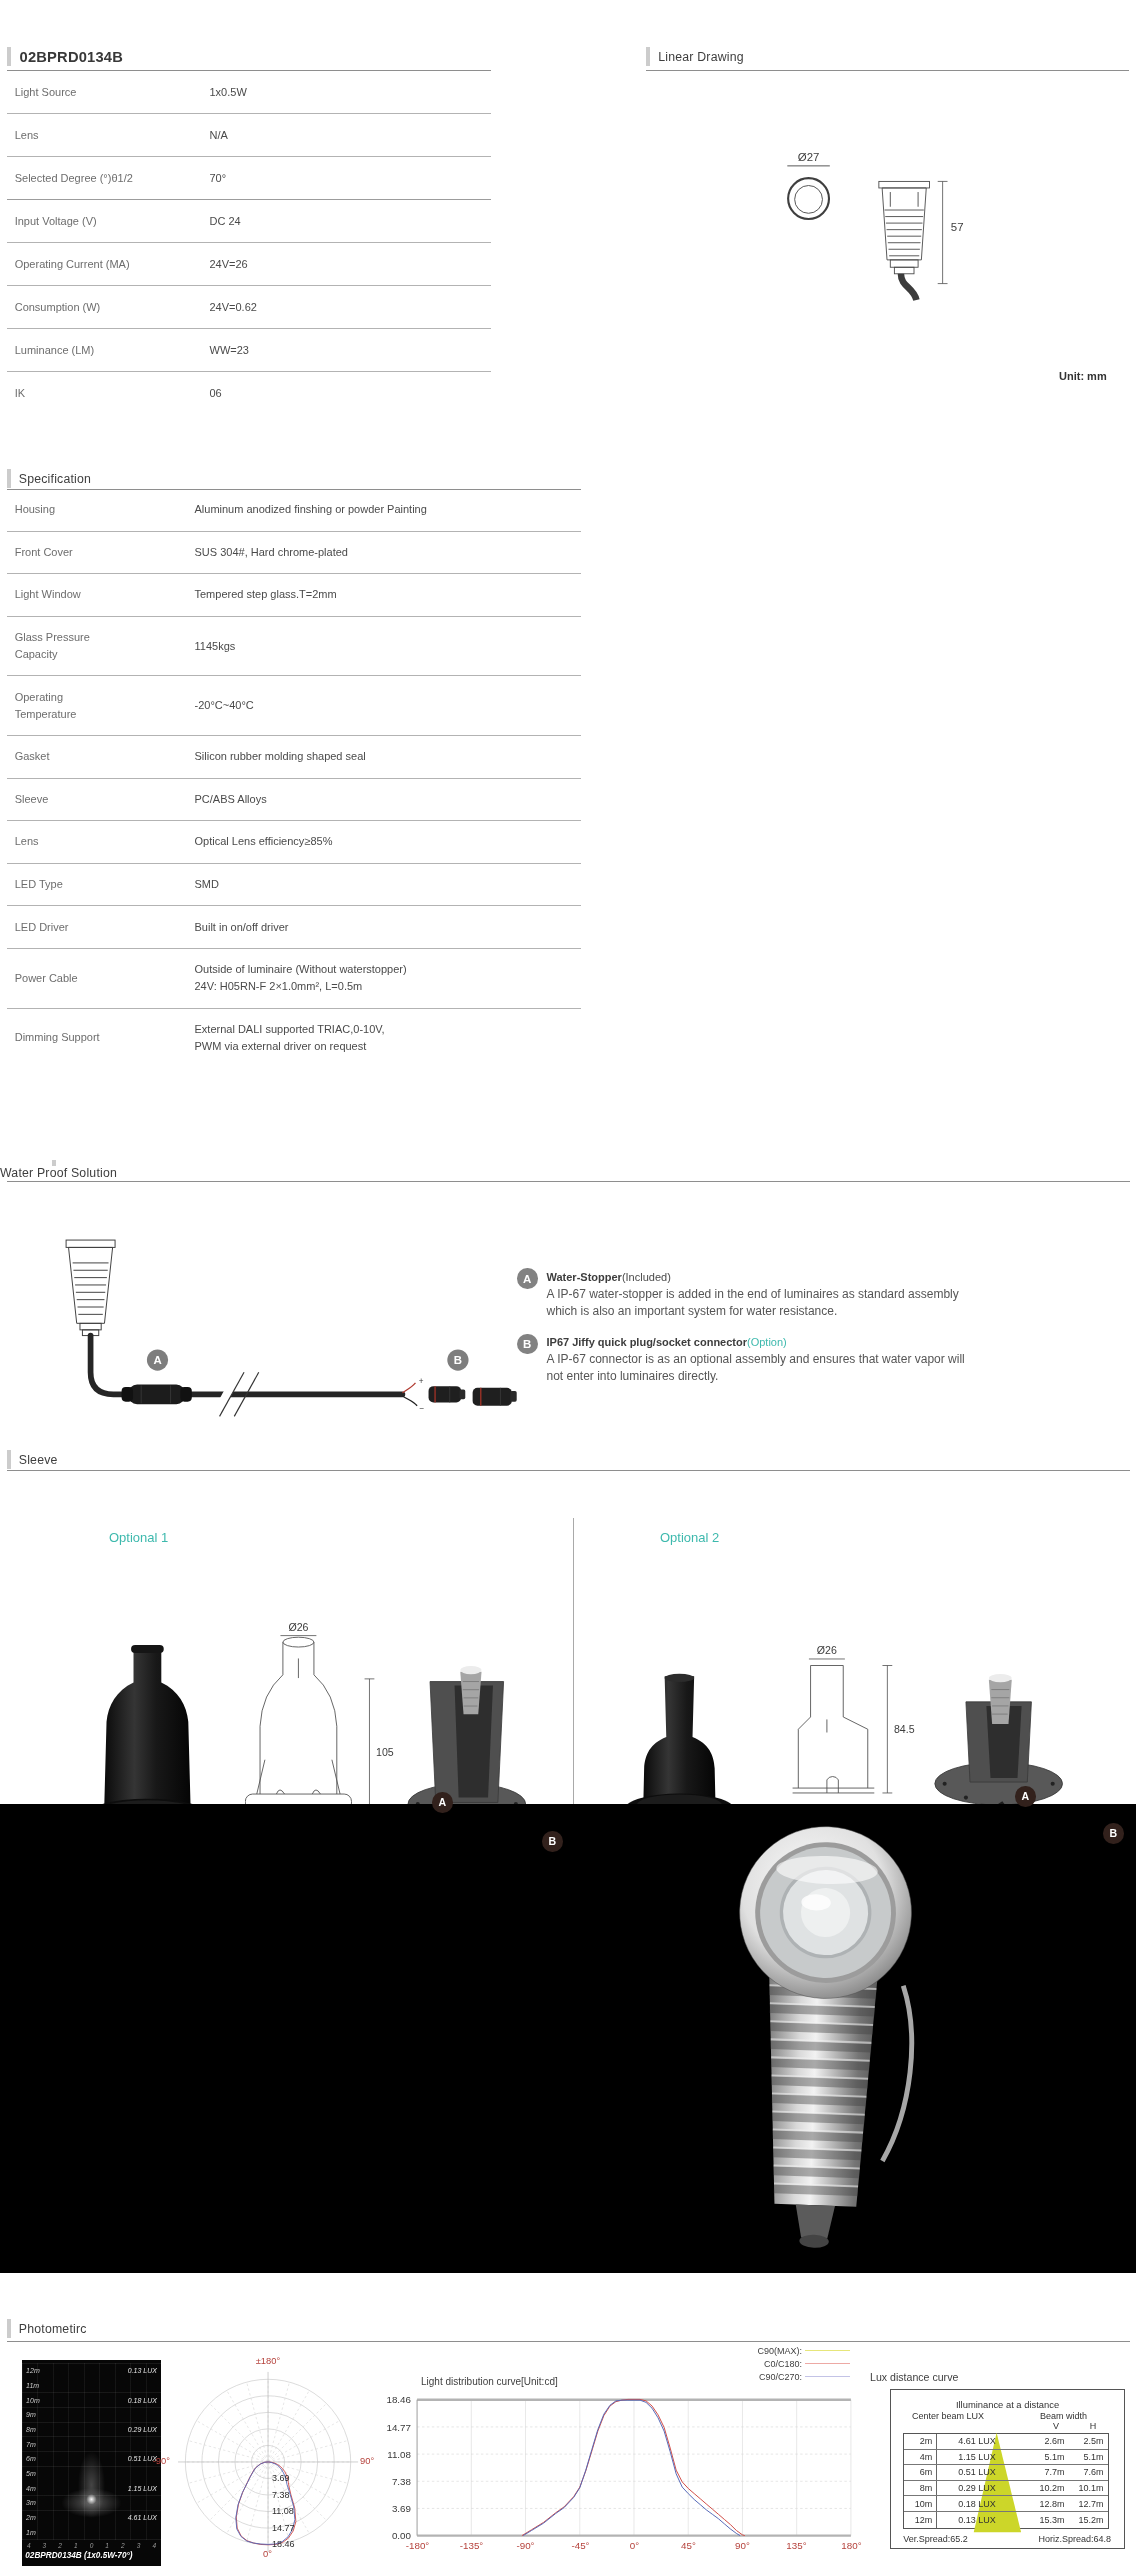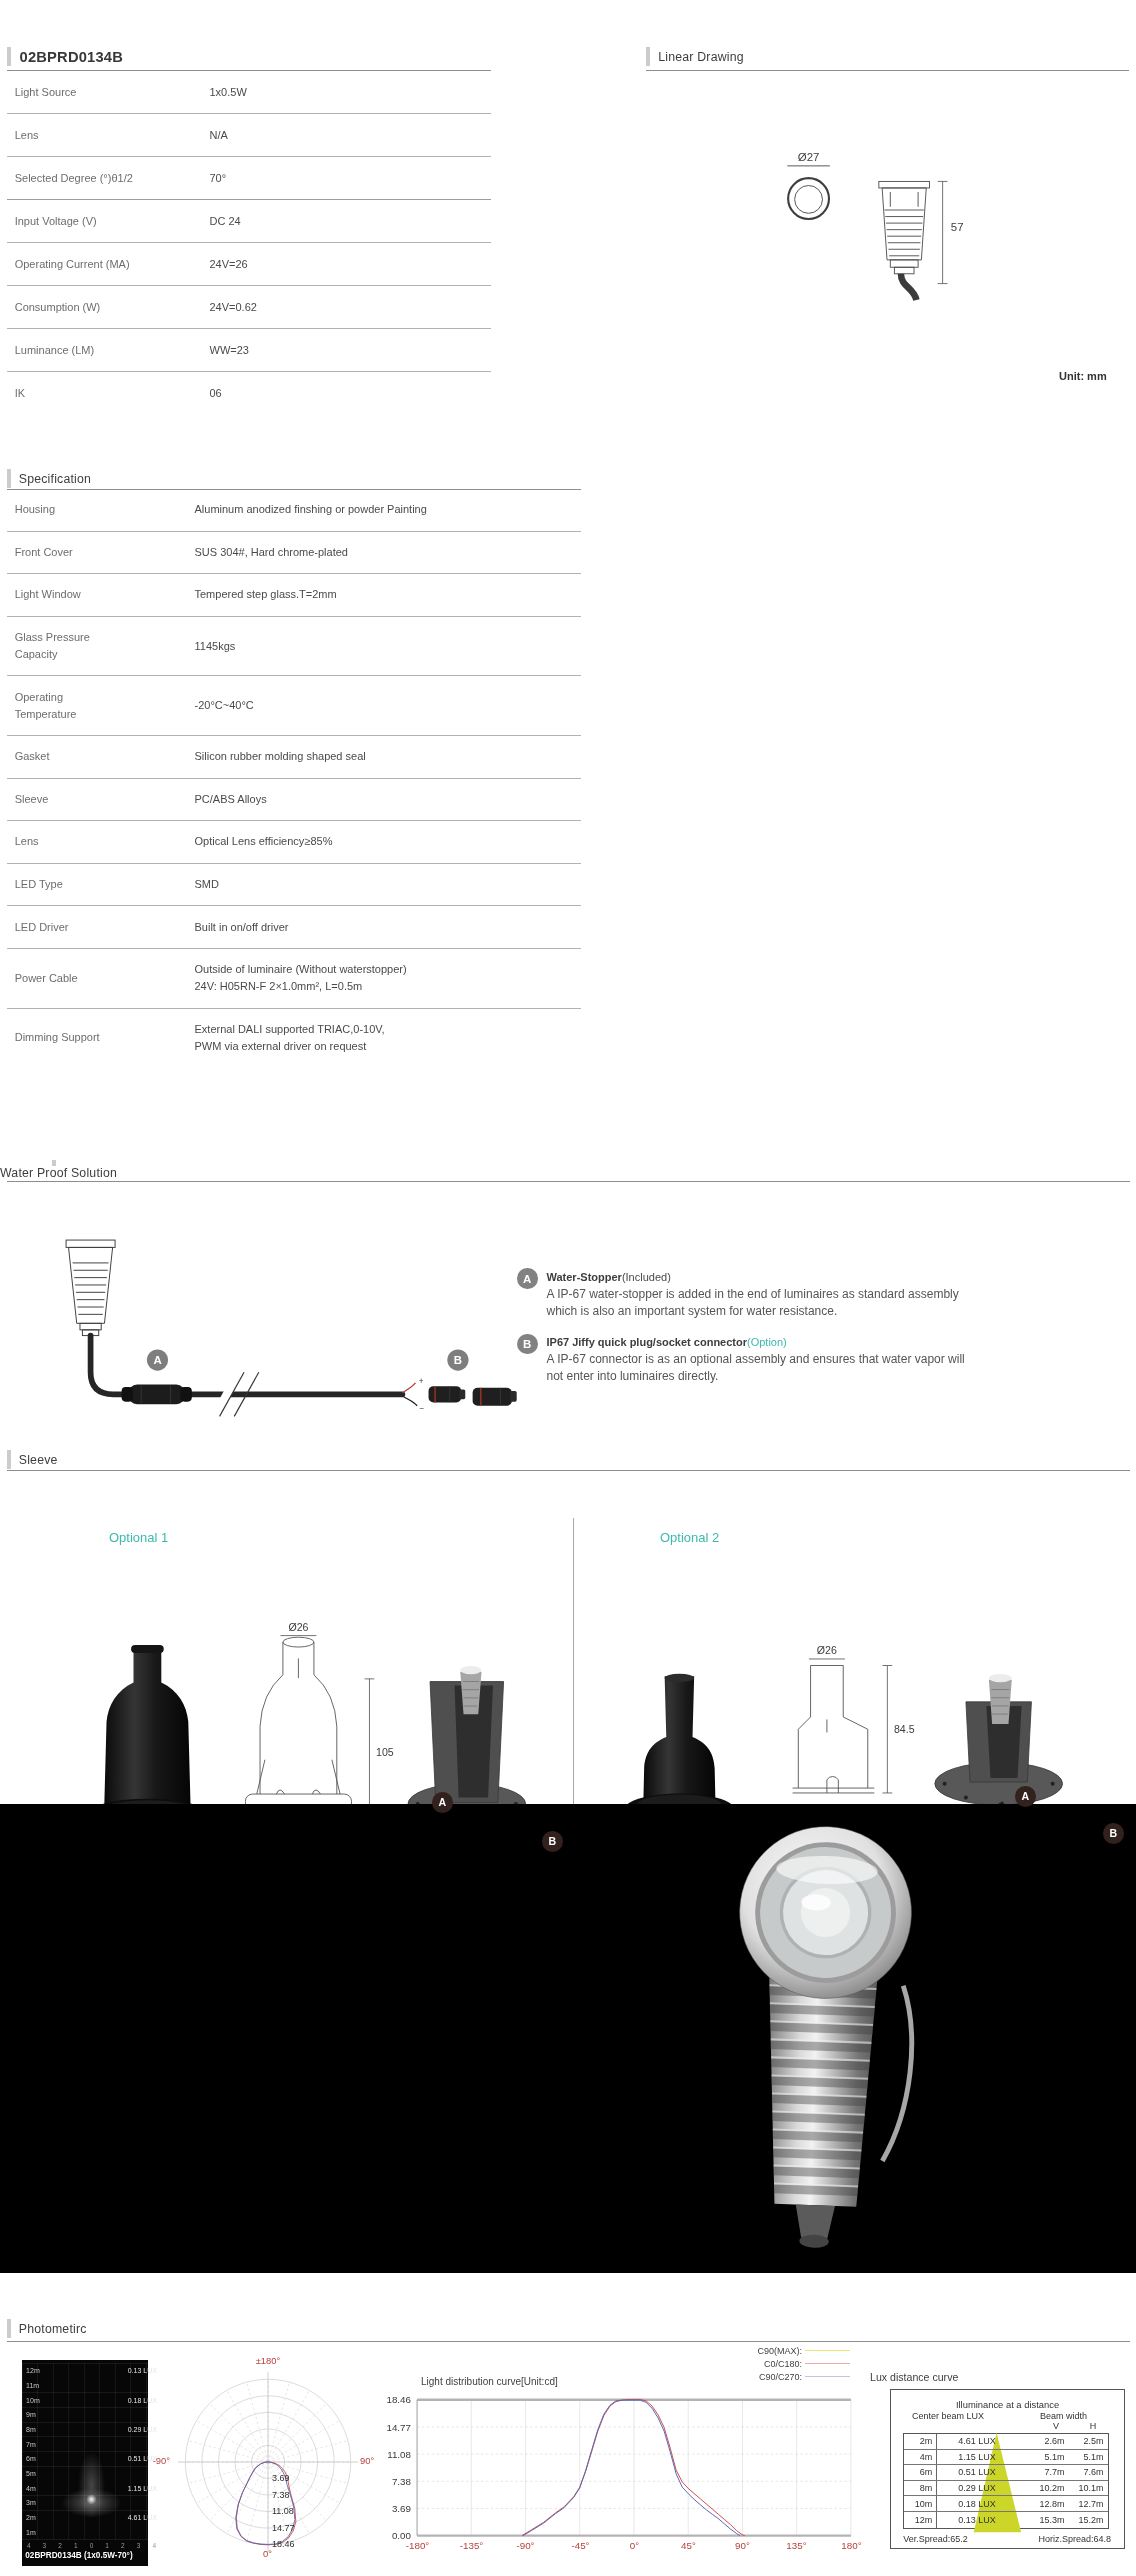--- a/index.html
+++ b/index.html
@@ -30,21 +30,21 @@
   .wp-body{font-size:12px;color:#555;line-height:17.6px;}
   
   .opt-tag{position:absolute;font-size:13px;color:#3db9ad;}
   .sleeve-label{position:absolute;font-size:12px;color:#3b3b3b;}
   .sleeve-label b{font-weight:bold;}
   .badge-dark{position:absolute;width:20.5px;height:20.5px;border-radius:50%;background:#32211c;color:#fff;font-size:10.6px;font-weight:bold;display:flex;align-items:center;justify-content:center;z-index:5;}
   .vdiv{position:absolute;width:0.8px;background:#a9a9a9;}
   
   #promo-band{position:absolute;left:0;top:1804px;width:1137px;height:469px;background:#000;}
   
-  #lux-chart{position:absolute;left:22px;top:2360px;width:126px;height:206px;background:#070707;}
+  #lux-chart{position:absolute;left:22px;top:2360px;width:139px;height:206px;background:#070707;font-style:italic;}
   #lux-rows{position:absolute;left:0;top:3.3px;width:139px;height:177px;
     background-image:repeating-linear-gradient(to bottom,rgba(255,255,255,.07) 0 0.8px,transparent 0.8px 14.7px),
                      repeating-linear-gradient(to right,rgba(255,255,255,.06) 0 0.8px,transparent 0.8px 15.5px);}
   #lux-rows:after{content:"";position:absolute;left:0;top:0;right:0;bottom:0;
     background:radial-gradient(circle 7.4px at 50% 77%,rgba(255,255,255,.95),rgba(255,255,255,0) 70%),
                radial-gradient(ellipse 18px 45px at 50% 69%,rgba(255,255,255,.25),rgba(255,255,255,0) 75%),
                radial-gradient(ellipse 43px 21px at 50% 79%,rgba(255,255,255,.32),rgba(255,255,255,0) 70%);}
   .lux-row{display:flex;justify-content:space-between;height:14.7px;align-items:center;padding:0 4.1px;position:relative;z-index:2;}
   .lux-d{font-size:7px;color:#c9c9c9;}
   .lux-v{font-size:7px;color:#e5e5e5;}

